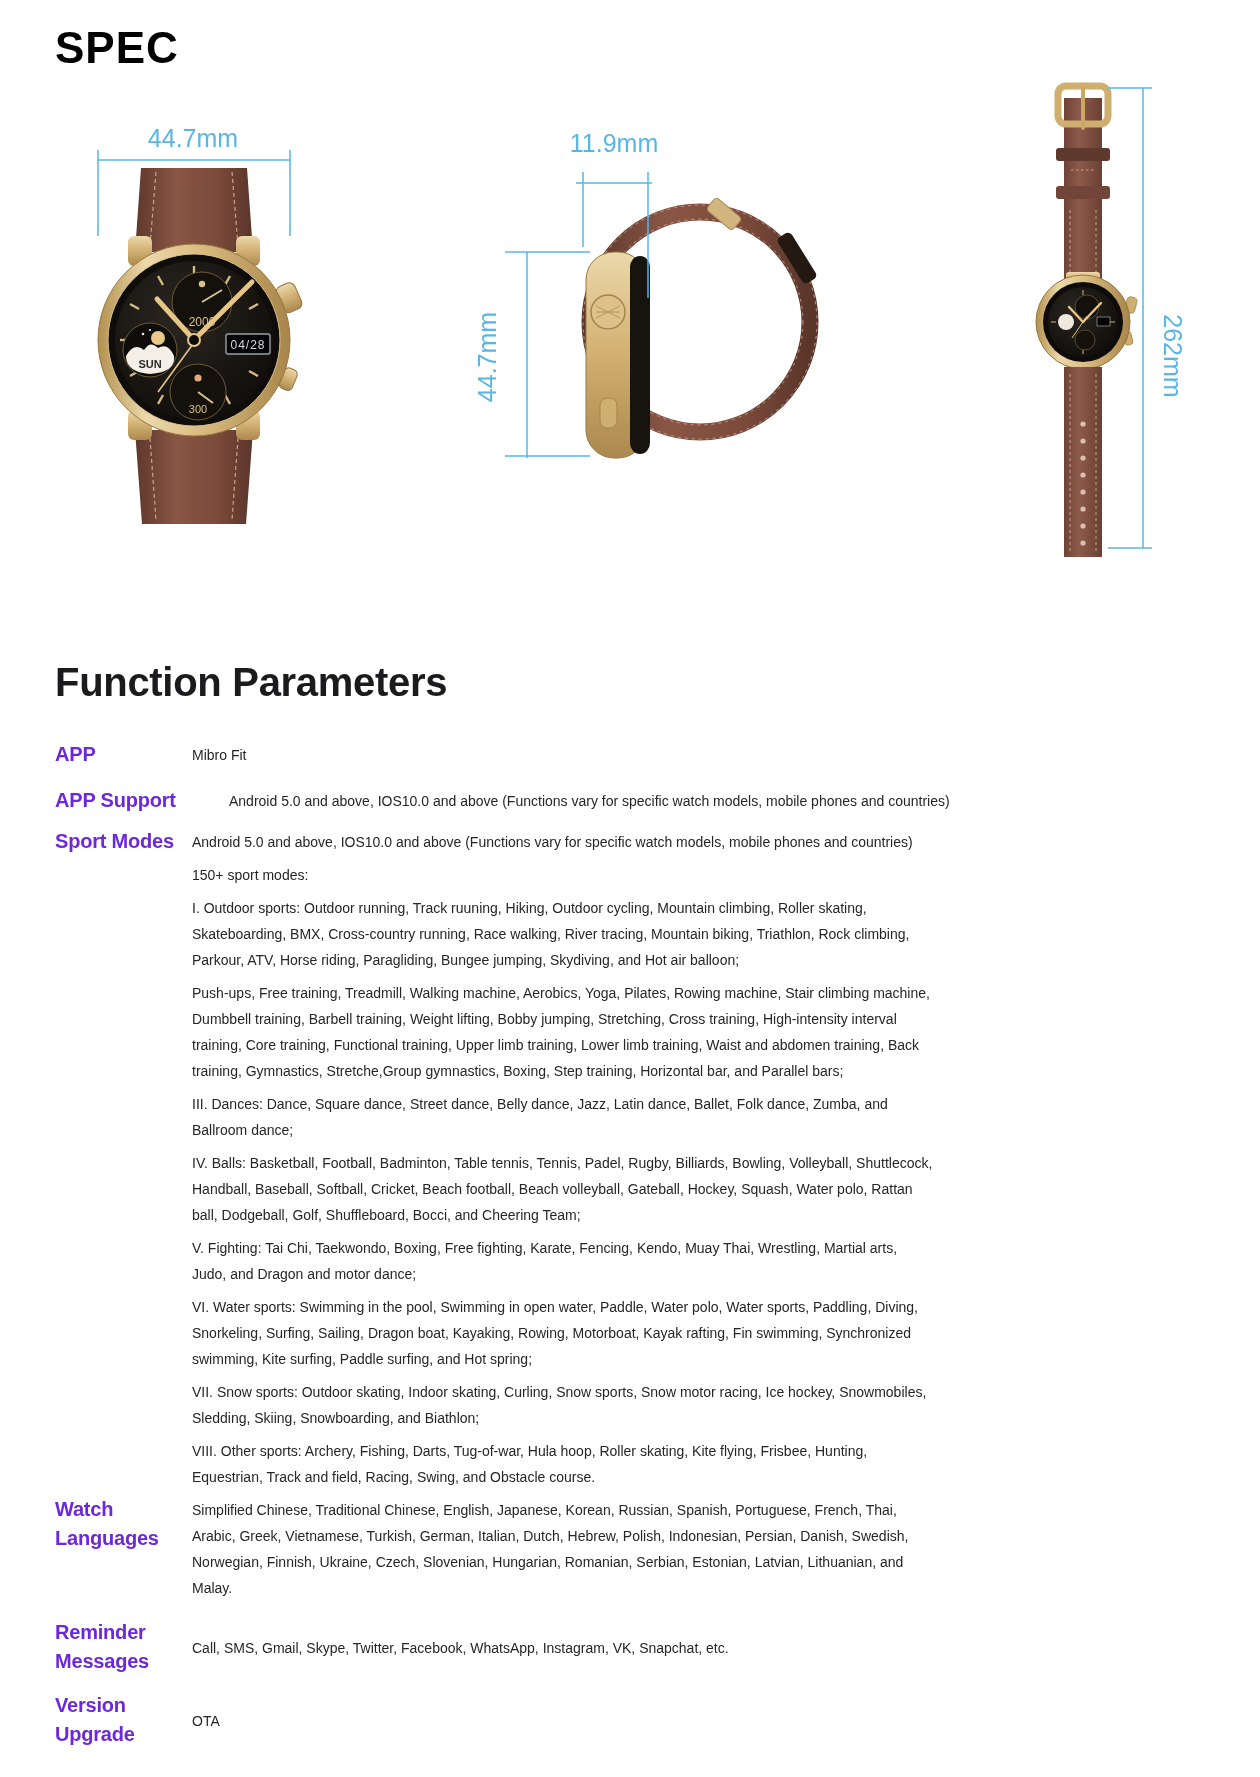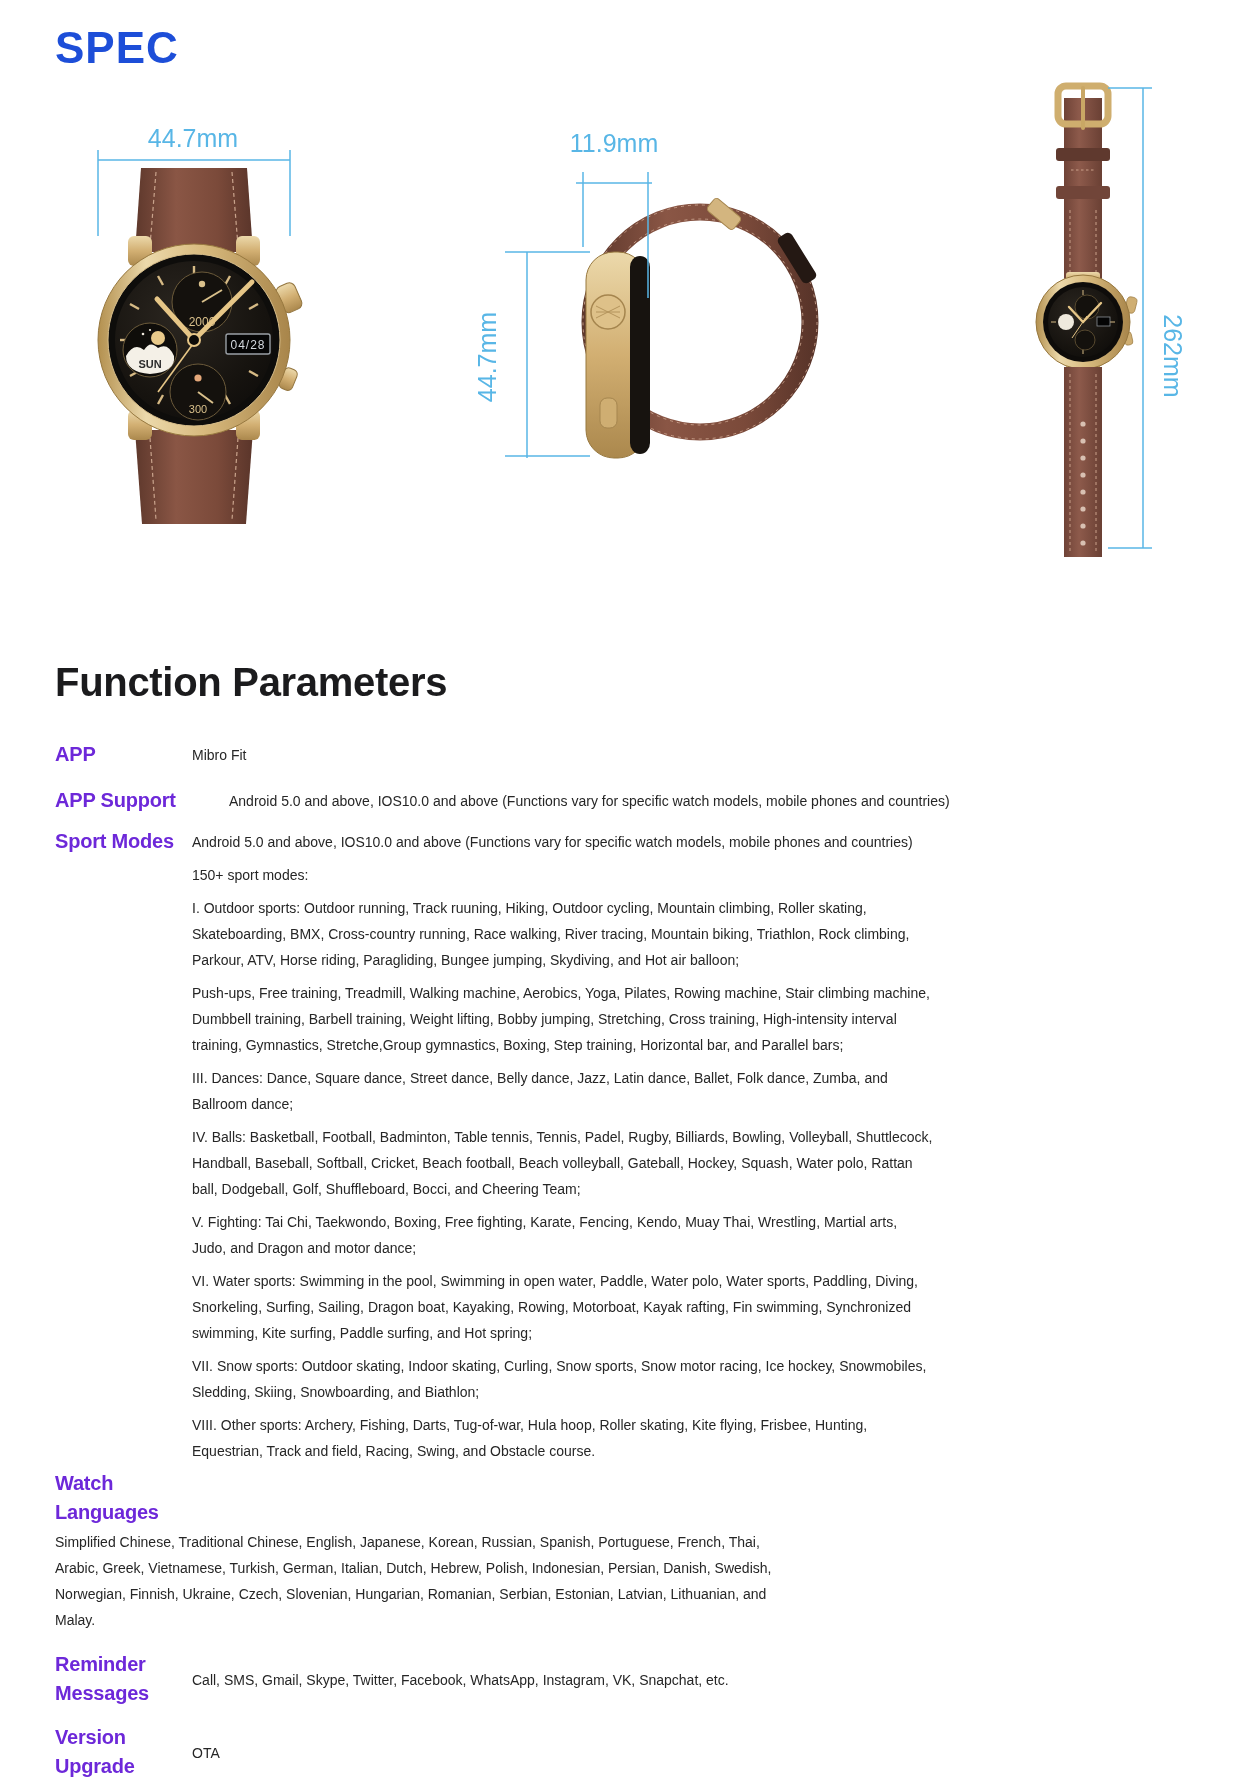--- a/index.html
+++ b/index.html
@@ -1,26 +1,26 @@
 <!DOCTYPE html>
 <html><head>
 <meta charset="utf-8">
 <style>
   html,body{margin:0;padding:0;background:#ffffff;}
   .page{position:relative;width:1260px;height:1777px;background:#ffffff;overflow:hidden;
         font-family:"Liberation Sans",sans-serif;color:#262626;}
   .spec-title{position:absolute;left:55px;top:26px;font-size:44px;font-weight:700;
-              color:#1d4ed8;letter-spacing:1px;line-height:1;}
+              color:#000000;letter-spacing:1px;line-height:1;}
   .hero{position:absolute;left:0;top:0;width:1260px;height:580px;}
   .fp{position:absolute;left:55px;top:660px;width:1172px;}
   .fp-title{font-size:40px;font-weight:700;color:#1b1b1d;margin:0 0 36px 0;letter-spacing:-0.3px;line-height:44px;}
   .fp-row{display:flex;align-items:flex-start;margin-bottom:17px;}
   .fp-row:nth-child(2){margin-bottom:12px;gap:37px;}
   .fp-row:nth-child(3){margin-bottom:5px;}
-  .fp-row:nth-child(4){flex-direction:column;}
+  .fp-row:nth-child(4){}
   .fp-row:nth-child(5){margin-bottom:15px;align-items:center;}
   .fp-row:nth-child(6){align-items:center;margin-bottom:0;}
   .fp-label{width:137px;flex:none;font-size:20px;font-weight:700;color:#6d28d9;
             line-height:29px;letter-spacing:-0.2px;}
   .fp-value{flex:1;font-size:14px;color:#262626;line-height:26px;padding-top:2px;}
   .fp-para{margin:0 0 7px 0;}
   .fp-para:last-child{margin-bottom:0;}
   .fp-line{white-space:nowrap;}
   svg text{font-family:"Liberation Sans",sans-serif;}
   .dim-text{font-size:25px;fill:#58b6e6;}
@@ -287,20 +287,21 @@
               <div class="fp-line">150+ sport modes:</div>
             </div>
             <div class="fp-para">
               <div class="fp-line">I. Outdoor sports: Outdoor running, Track ruuning, Hiking, Outdoor cycling, Mountain climbing, Roller skating,</div>
               <div class="fp-line">Skateboarding, BMX, Cross-country running, Race walking, River tracing, Mountain biking, Triathlon, Rock climbing,</div>
               <div class="fp-line">Parkour, ATV, Horse riding, Paragliding, Bungee jumping, Skydiving, and Hot air balloon;</div>
             </div>
             <div class="fp-para">
               <div class="fp-line">Push-ups, Free training, Treadmill, Walking machine, Aerobics, Yoga, Pilates, Rowing machine, Stair climbing machine,</div>
               <div class="fp-line">Dumbbell training, Barbell training, Weight lifting, Bobby jumping, Stretching, Cross training, High-intensity interval</div>
+              <div class="fp-line">training, Core training, Functional training, Upper limb training, Lower limb training, Waist and abdomen training, Back</div>
               <div class="fp-line">training, Gymnastics, Stretche,Group gymnastics, Boxing, Step training, Horizontal bar, and Parallel bars;</div>
             </div>
             <div class="fp-para">
               <div class="fp-line">III. Dances: Dance, Square dance, Street dance, Belly dance, Jazz, Latin dance, Ballet, Folk dance, Zumba, and</div>
               <div class="fp-line">Ballroom dance;</div>
             </div>
             <div class="fp-para">
               <div class="fp-line">IV. Balls: Basketball, Football, Badminton, Table tennis, Tennis, Padel, Rugby, Billiards, Bowling, Volleyball, Shuttlecock,</div>
               <div class="fp-line">Handball, Baseball, Softball, Cricket, Beach football, Beach volleyball, Gateball, Hockey, Squash, Water polo, Rattan</div>
               <div class="fp-line">ball, Dodgeball, Golf, Shuffleboard, Bocci, and Cheering Team;</div>

